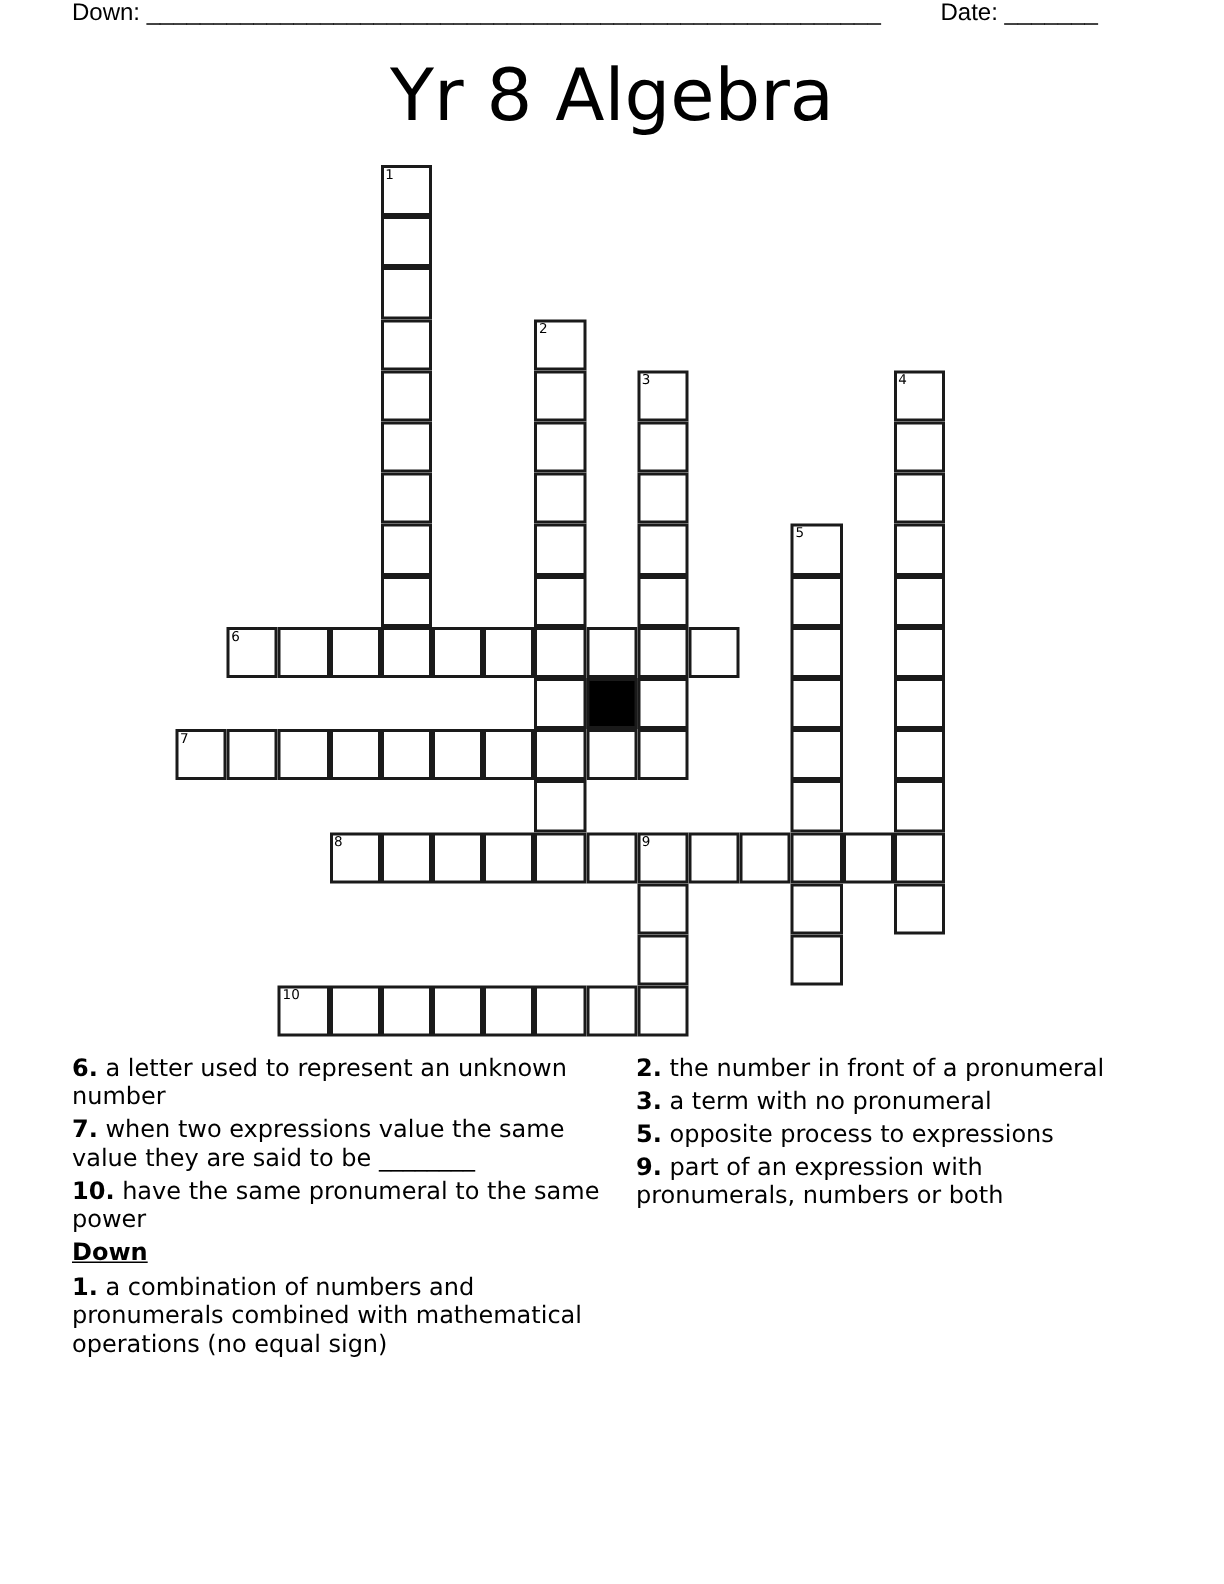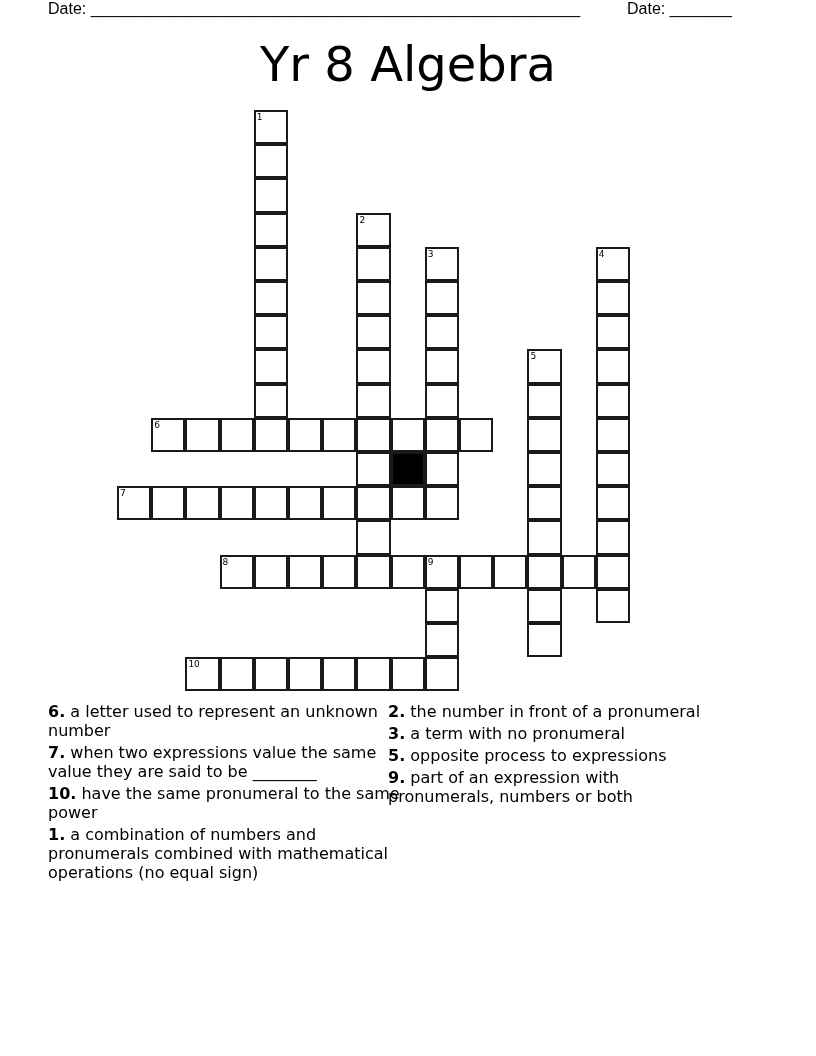--- a/index.html
+++ b/index.html
@@ -8,29 +8,29 @@
   .hdr-name { left:48px; }
   .hdr-date { left:627px; }
   .title { position:absolute; top:34px; left:0; width:816px; text-align:center;
            font-family:"DejaVu Sans", sans-serif; font-size:48px; line-height:60px; letter-spacing:0px; }
   .grid { position:absolute; left:0; top:0; width:816px; height:700px; }
   .cell { position:absolute; width:34.2px; height:34.2px; box-sizing:border-box; border:2px solid #1a1a1a; background:#fff; }
   .cell.black { background:#000; }
   .num { position:absolute; left:1px; top:0px; font-family:"DejaVu Sans", sans-serif; font-size:9px; line-height:10px; }
   .clues { position:absolute; font-family:"DejaVu Sans", sans-serif; font-size:16px; line-height:19px; }
   .clues-left { left:48px; top:702px; width:360px; }
-  .clues-right { left:388px; top:702px; width:340px; }
+  .clues-right { left:424px; top:702px; width:340px; }
   .sec { font-weight:bold; text-decoration:underline; margin-bottom:4px; }
   .clue { margin-bottom:3px; }
   .clue b { font-weight:bold; }
 </style>
 </head>
 <body>
 
-<div class="hdr hdr-name">Date: _______________________________________________________</div>
+<div class="hdr hdr-name">Down: _______________________________________________________</div>
 <div class="hdr hdr-date">Date: _______</div>
 
 <div class="title">Yr 8 Algebra</div>
 
 <div class="grid" id="grid">
     <div class="cell" style="left: 253.8px; top: 110px;">
       <span class="num">1</span>
     </div>
     <div class="cell" style="left: 253.8px; top: 144.2px;"></div>
     <div class="cell" style="left: 253.8px; top: 178.4px;"></div>
@@ -132,20 +132,21 @@
     <div class="cell" style="left: 322.2px; top: 657.2px;"></div>
     <div class="cell" style="left: 356.4px; top: 657.2px;"></div>
     <div class="cell" style="left: 390.6px; top: 657.2px;"></div>
     <div class="cell black" style="left: 390.6px; top: 452px;"></div>
   </div>
 
 <div class="clues clues-left">
   <div class="clue"><b>6.</b><span> a letter used to represent an unknown number</span></div>
   <div class="clue"><b>7.</b><span> when two expressions value the same value they are said to be ________</span></div>
   <div class="clue"><b>10.</b><span> have the same pronumeral to the same power</span></div>
+  <div class="sec">Down</div>
   <div class="clue"><b>1.</b><span> a combination of numbers and pronumerals combined with mathematical operations (no equal sign)</span></div>
 </div>
 
 <div class="clues clues-right">
   <div class="clue"><b>2.</b><span> the number in front of a pronumeral</span></div>
   <div class="clue"><b>3.</b><span> a term with no pronumeral</span></div>
   <div class="clue"><b>5.</b><span> opposite process to expressions</span></div>
   <div class="clue"><b>9.</b><span> part of an expression with pronumerals, numbers or both</span></div>
 </div>
 

